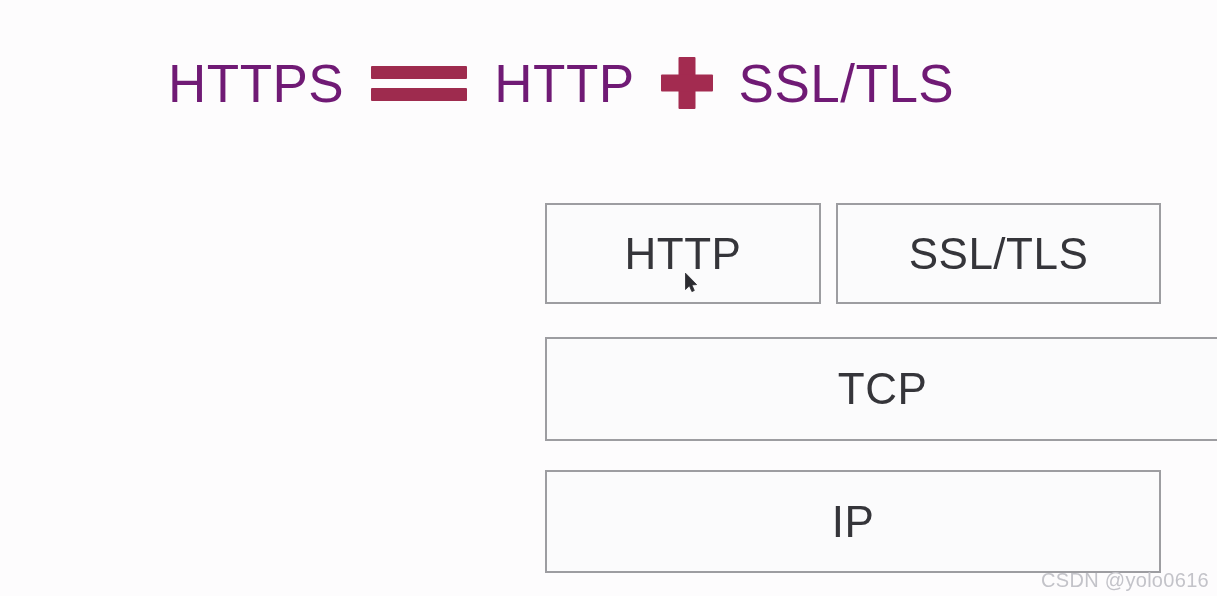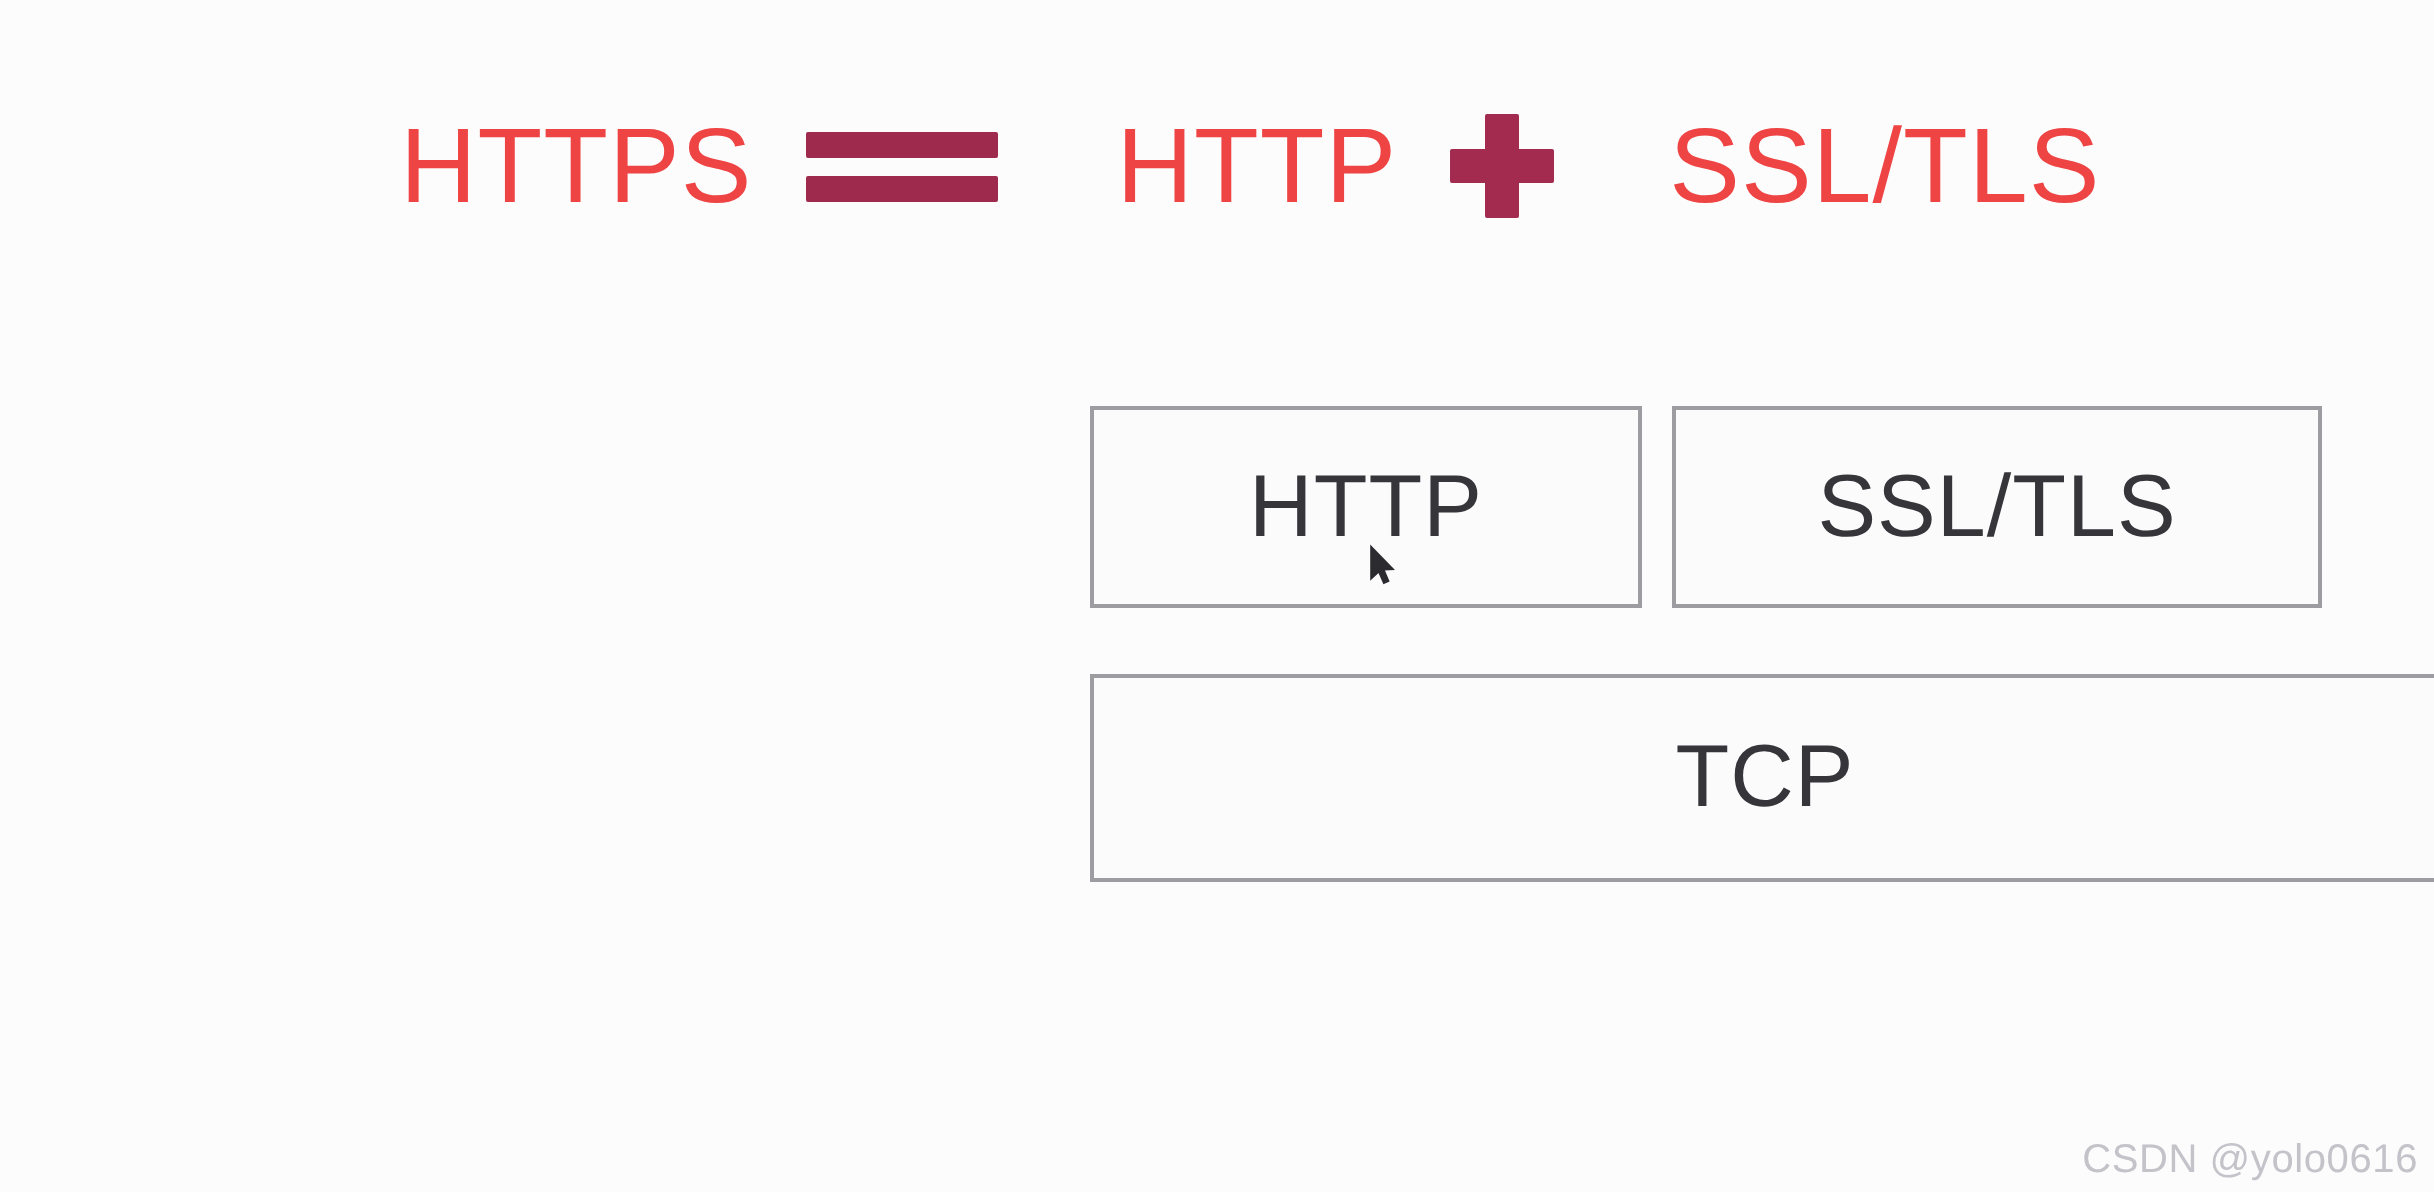--- a/index.html
+++ b/index.html
@@ -29,25 +29,24 @@
     top: 46px;
     height: 74px;
     display: flex;
     align-items: center;
     gap: 0px;
   }
   .eq-word {
     font-family: "Liberation Sans", sans-serif;
     font-size: 53px;
     font-weight: 400;
-    color: #ef4444;
+    color: #701a75;
     letter-spacing: 0.5px;
     line-height: 1;
     white-space: nowrap;
-    margin-left: 32px;
   }
 
   
   .eq-equals {
     width: 96px;
     height: 38px;
     margin: 0 27px;
     display: flex;
     flex-direction: column;
     justify-content: center;
@@ -165,20 +164,23 @@
   </div>
 
   <div class="stack-box box-ssltls">
     <span class="stack-label">SSL/TLS</span>
   </div>
 
   <div class="stack-box box-tcp">
     <span class="stack-label">TCP</span>
   </div>
 
+  <div class="stack-box box-ip">
+    <span class="stack-label">IP</span>
+  </div>
 
   <svg class="cursor" viewBox="0 0 14 22" xmlns="http://www.w3.org/2000/svg">
     <path d="M1.5 1.2 L1.5 17.5 L5.4 13.8 L7.9 19.6 L10.3 18.5 L7.9 12.9 L12.6 12.6 Z" fill="#2b2b30" stroke="#2b2b30" stroke-width="0.8"></path>
   </svg>
 
   <div class="watermark">CSDN @yolo0616</div>
 
 </div>
 
 </body></html>

